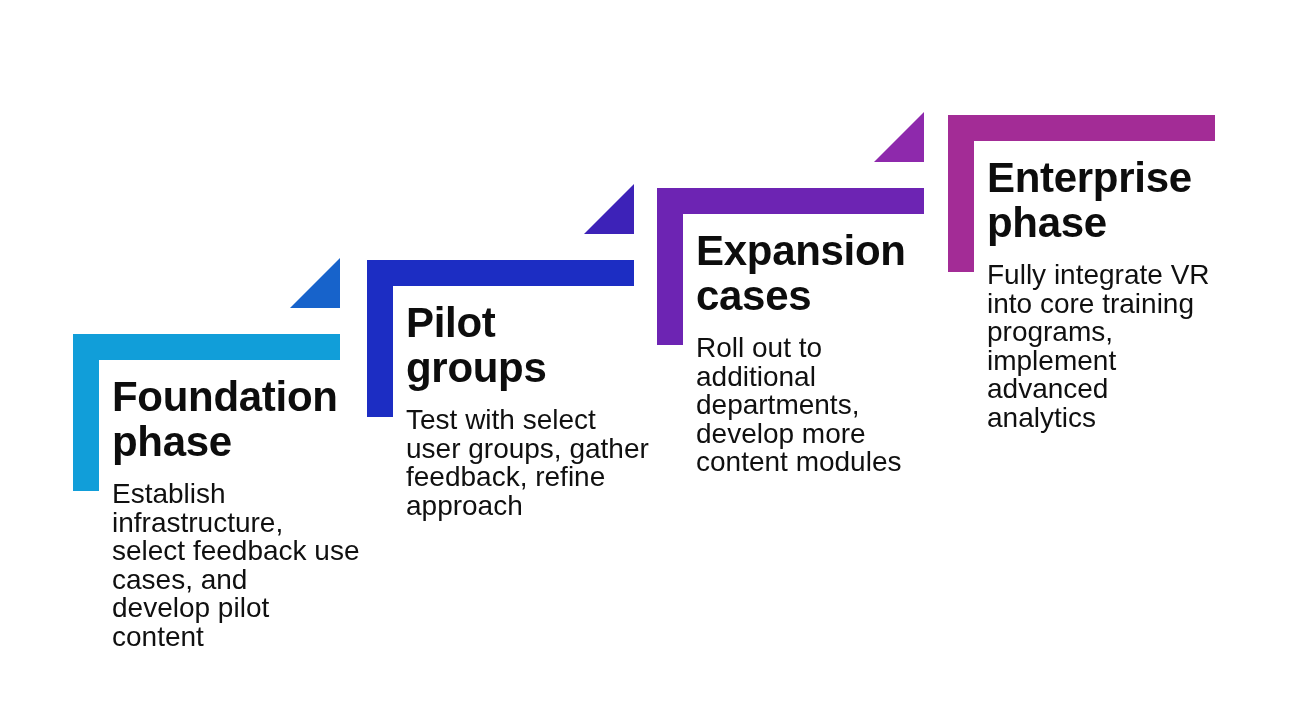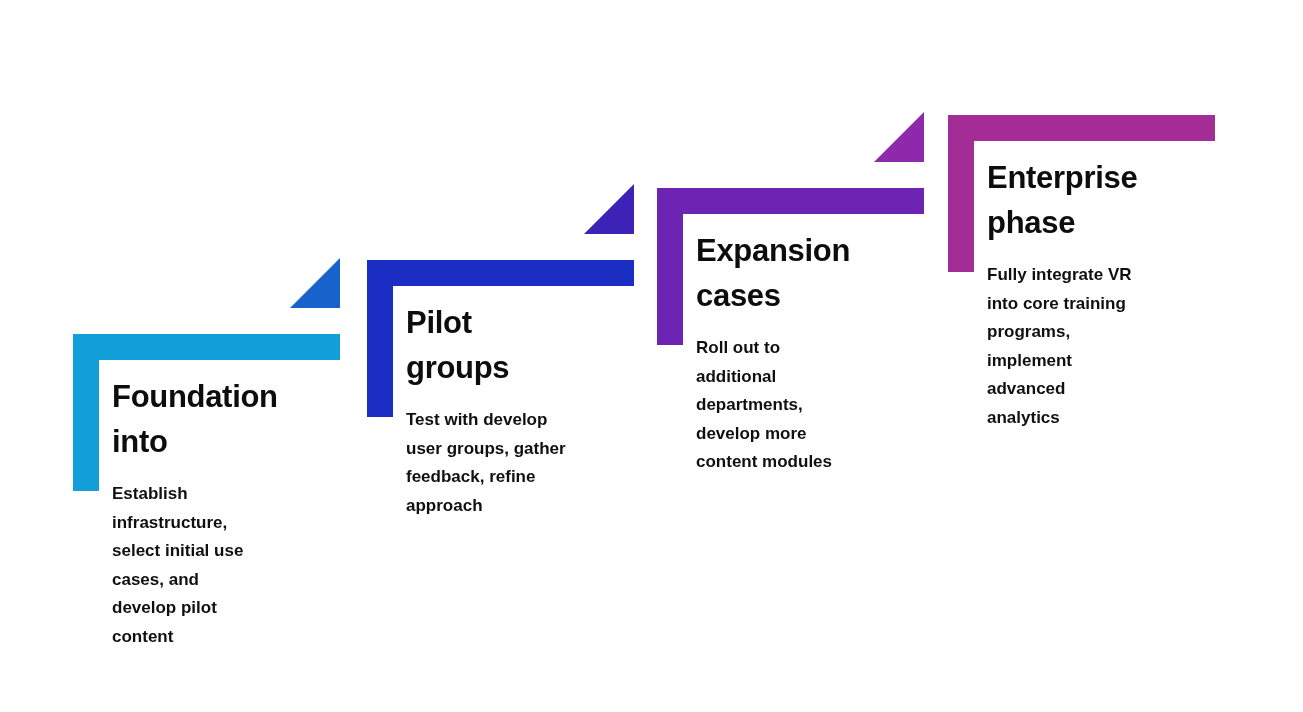--- a/index.html
+++ b/index.html
@@ -42,63 +42,63 @@
     top: -76px;
     width: 50px;
     height: 50px;
     clip-path: polygon(100% 0, 100% 100%, 0 100%);
   }
   .title {
     position: absolute;
     left: 39px;
     top: 40px;
     width: 240px;
-    font-size: 31px;
+    font-size: 42px;
     line-height: 45px;
     font-weight: 700;
     letter-spacing: -0.3px;
     color: #0d0d0d;
     white-space: pre-line;
   }
   .desc {
     position: absolute;
     left: 39px;
     top: 146px;
     width: 250px;
-    font-size: 17px;
+    font-size: 28px;
     line-height: 28.5px;
-    font-weight: 700;
+    font-weight: 400;
     color: #101010;
     white-space: pre-line;
   }
 </style>
 </head>
 <body>
 
 <div class="canvas">
 
   <div class="step step-1">
     <div class="tri" style="background-color: rgb(23, 99, 203);"></div>
     <div class="lshape" style="border-color: rgb(17, 158, 217);"></div>
     <div class="title">Foundation
-into</div>
+phase</div>
     <div class="desc">Establish
 infrastructure,
-select initial use
+select feedback use
 cases, and
 develop pilot
 content</div>
   </div>
 
   <div class="step step-2">
     <div class="tri" style="background-color: rgb(61, 34, 184);"></div>
     <div class="lshape" style="border-color: rgb(28, 45, 195);"></div>
     <div class="title">Pilot
 groups</div>
-    <div class="desc">Test with develop
+    <div class="desc">Test with select
 user groups, gather
 feedback, refine
 approach</div>
   </div>
 
   <div class="step step-3">
     <div class="tri" style="background-color: rgb(142, 41, 172);"></div>
     <div class="lshape" style="border-color: rgb(109, 36, 179);"></div>
     <div class="title">Expansion
 cases</div>

